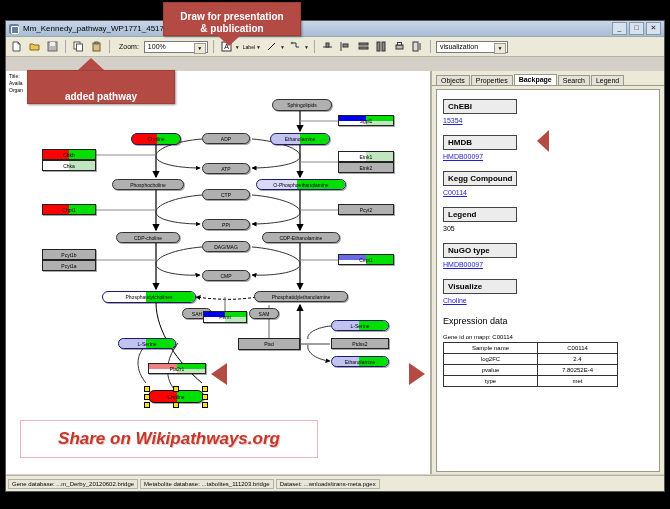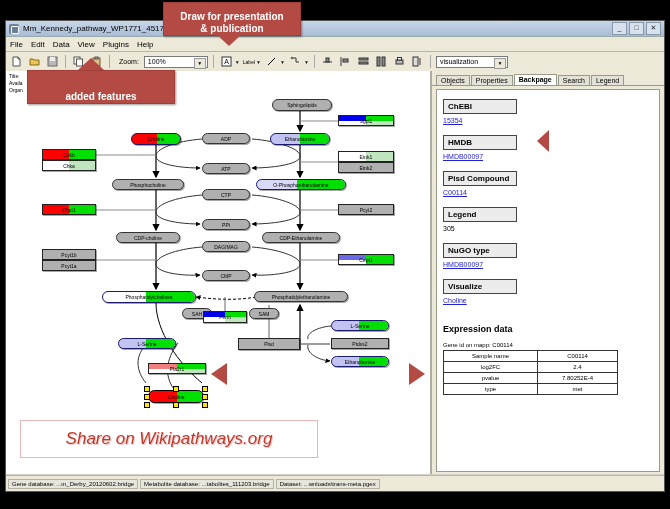--- a/index.html
+++ b/index.html
@@ -49,60 +49,52 @@
   .handle{position:absolute;width:4px;height:4px;background:#ffe400;border:1px solid #000;}
 
   
   .tabs{display:flex;align-items:flex-end;height:14px;padding-left:4px;gap:1px;border-bottom:1px solid #9a9a8a;background:#ece9d8;}
   .tab{font-size:7px;padding:1px 4px 1px;background:#e4e1d6;border:1px solid #9a9a8a;border-bottom:none;}
   .tab.active{background:#fff;font-weight:bold;padding-bottom:2px;}
   .bp{position:absolute;left:4px;top:18px;right:4px;bottom:2px;background:#fff;border:1px solid #9a9a8a;overflow:hidden;padding:5px 6px;box-sizing:border-box;}
   .bphdr{display:inline-block;min-width:74px;border:1px solid #444;background:#ececec;font-size:8px;font-weight:bold;padding:2px 4px;box-sizing:border-box;margin-bottom:3px;}
   .bplink{font-size:7px;color:#2222cc;text-decoration:underline;display:block;margin-bottom:7px;}
   .bptext{font-size:7px;color:#000;display:block;margin-bottom:7px;}
-  .exphdr{font-size:9px;font-weight:bold;margin:20px 0 8px;}
+  .exphdr{font-size:9px;font-weight:normal;margin:12px 0 8px;}
   .geneid{font-size:6px;margin-bottom:2px;}
   table.expr{border-collapse:collapse;width:175px;}
   table.expr td{border:1px solid #333;font-size:6px;text-align:center;padding:2px 1px;background:#fff;}
 
   
   .statusbar{position:absolute;left:0;right:0;bottom:0;height:15px;background:#ece9d8;border-top:1px solid #b9b5a5;display:flex;align-items:center;}
   .statuscell{font-size:6px;border:1px solid #b5b2a6;background:#e8e5da;margin:1px 0 1px 2px;padding:1px 3px;white-space:nowrap;}
 
   
   .callout{position:absolute;background:#b34a44;border:1px solid #a03f39;color:#fff;font-weight:bold;text-align:center;display:flex;align-items:center;justify-content:flex-end;line-height:12px;box-shadow:1px 1px 2px rgba(0,0,0,.4);}
   .cotri{position:absolute;width:0;height:0;}
   .sharebox{position:absolute;border:1px solid #e8b6b6;background:#fff;display:flex;align-items:center;justify-content:center;}
-  .sharetxt{font-style:italic;font-weight:normal;color:#c0392b;font-size:17px;text-shadow:1px 1px 0 #f0c8c8;}
+  .sharetxt{font-style:italic;font-weight:bold;color:#c0392b;font-size:17px;text-shadow:1px 1px 0 #f0c8c8;}
 </style>
 </head>
 <body>
 
 <div id="root">
 
   <div class="window">
 
     <div class="titlebar">
       <div class="tb-ico"></div>
       <div class="tb-title">Mm_Kennedy_pathway_WP1771_45176.gpml</div>
       <div class="tb-btns">
         <div class="tb-btn">_</div>
         <div class="tb-btn">□</div>
         <div class="tb-btn">✕</div>
       </div>
     </div>
 
-    <div class="menubar">
-      <span>File</span>
-      <span>Edit</span>
-      <span>Data</span>
-      <span>View</span>
-      <span>Plugins</span>
-      <span>Help</span>
-    </div>
 
     <div class="toolbar">
       <div class="tbtn">
         <svg width="11" height="11" viewBox="0 0 11 11">
             <path d="M2 1h5l2 2v7H2z" fill="#fff" stroke="#555"></path>
             <path d="M7 1v2h2" fill="none" stroke="#555"></path>
           </svg>
       </div>
       <div class="tbtn">
         <svg width="11" height="11" viewBox="0 0 11 11">
@@ -433,21 +425,21 @@
           <div class="tab">Legend</div>
         </div>
 
         <div class="bp">
           <div class="bphdr">ChEBI</div>
           <a class="bplink">15354</a>
 
           <div class="bphdr">HMDB</div>
           <a class="bplink">HMDB00097</a>
 
-          <div class="bphdr">Pisd Compound</div>
+          <div class="bphdr">Kegg Compound</div>
           <a class="bplink">C00114</a>
 
           <div class="bphdr">Legend</div>
           <span class="bptext">305</span>
 
           <div class="bphdr">NuGO type</div>
           <a class="bplink">HMDB00097</a>
 
           <div class="bphdr">Visualize</div>
           <a class="bplink">Choline</a>
@@ -486,21 +478,21 @@
     </div>
   </div>
 
   <div class="callout" style="left:163px;top:2px;width:136px;height:32px;font-size:10px;flex-direction:column;">
     <span>Draw for presentation</span>
     <span>&amp; publication</span>
   </div>
   <div class="cotri" style="left:216px;top:34px;border-left:13px solid transparent;border-right:13px solid transparent;border-top:12px solid #b34a44;"></div>
 
   <div class="callout" style="left:27px;top:70px;width:146px;height:32px;font-size:10px;flex-direction:column;">
-    <span>added features</span>
+    <span>added pathway</span>
   </div>
   <div class="cotri" style="left:78px;top:58px;border-left:13px solid transparent;border-right:13px solid transparent;border-bottom:12px solid #b34a44;"></div>
 
   <div class="cotri" style="left:537px;top:130px;border-top:11px solid transparent;border-bottom:11px solid transparent;border-right:12px solid #b34a44;"></div>
 
   <div class="cotri" style="left:211px;top:363px;border-top:11px solid transparent;border-bottom:11px solid transparent;border-right:16px solid #b34a44;"></div>
   <div class="cotri" style="left:409px;top:363px;border-top:11px solid transparent;border-bottom:11px solid transparent;border-left:16px solid #b34a44;"></div>
 
   <div class="sharebox" style="left:20px;top:420px;width:296px;height:36px;">
     <span class="sharetxt">Share on Wikipathways.org</span>

